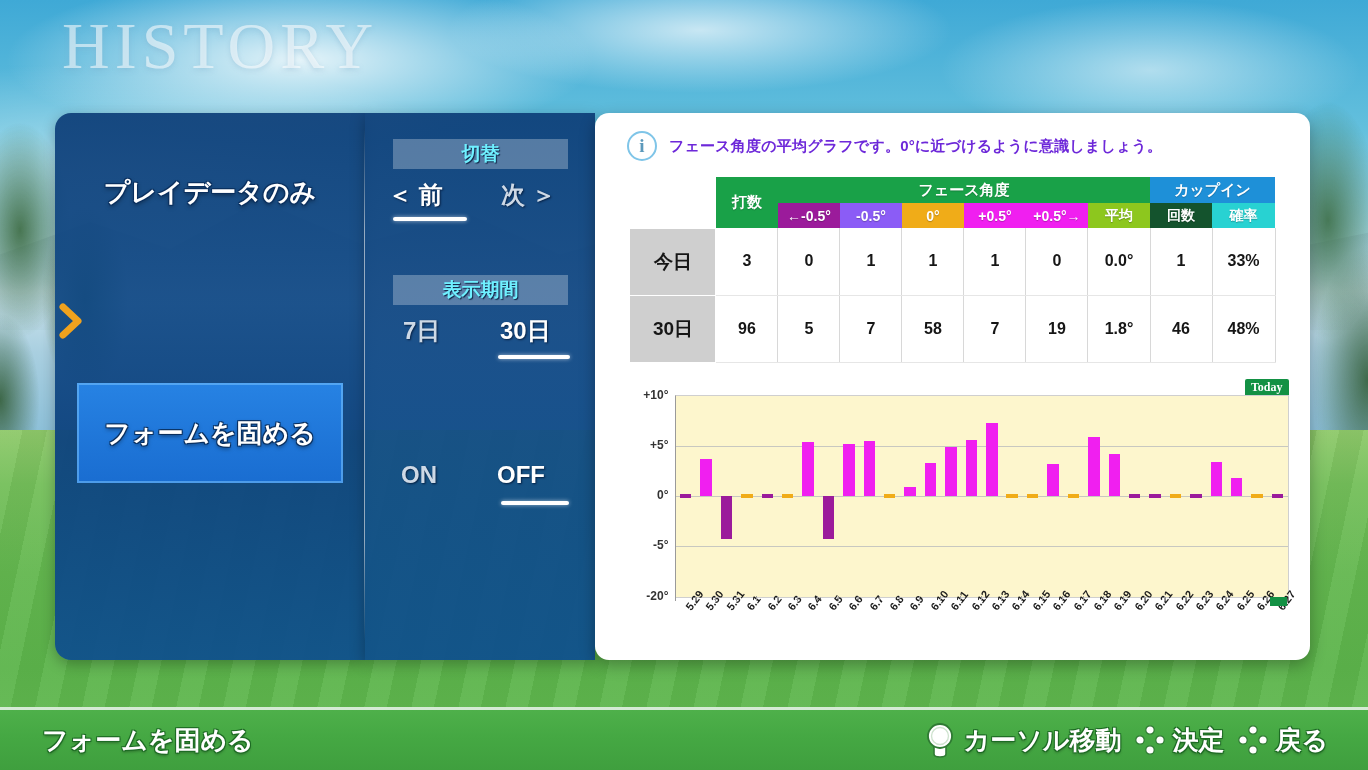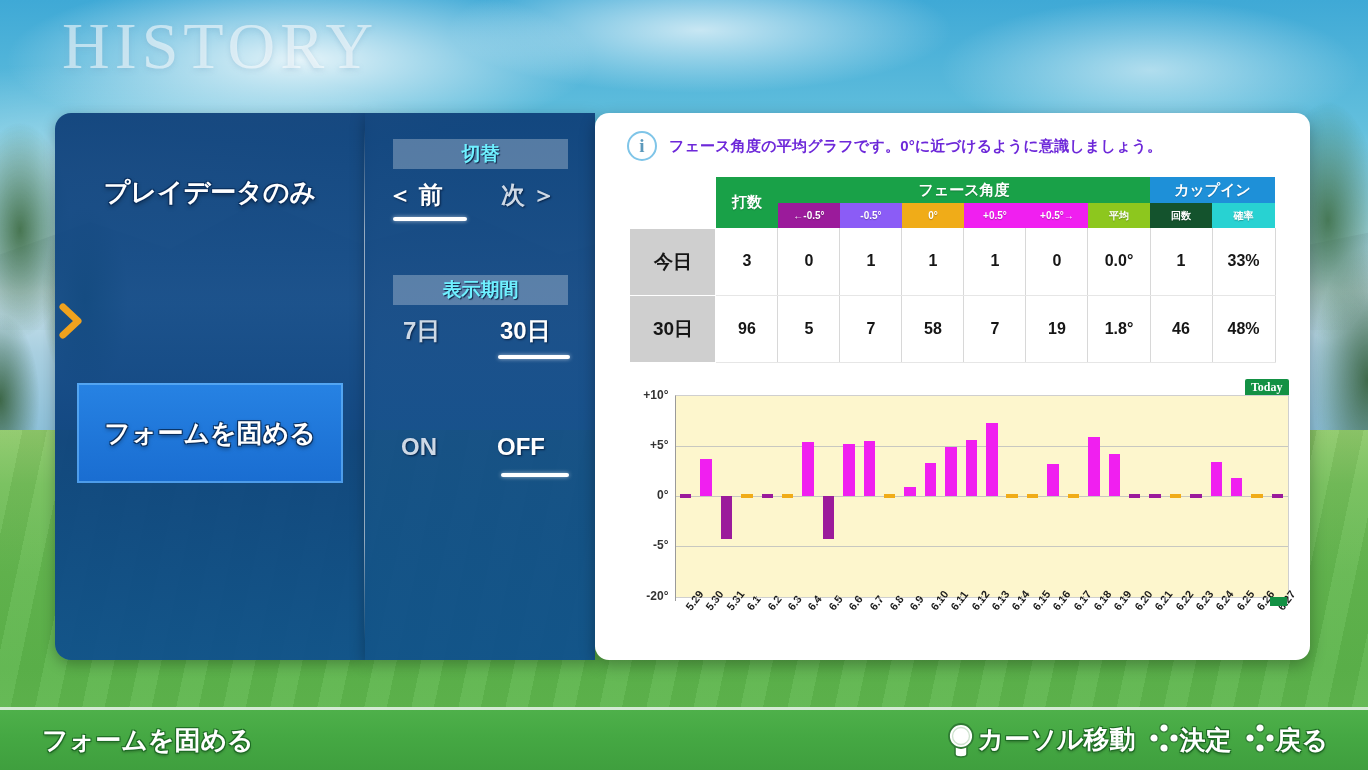--- a/index.html
+++ b/index.html
@@ -136,21 +136,21 @@
   #info-text { font-size:15px; font-weight:bold; color:#6d28d9; letter-spacing:.2px; }
 
   
   table.stats { border-collapse:collapse; margin:14px auto 0 auto; width:645px; table-layout:fixed; }
   table.stats th, table.stats td { text-align:center; vertical-align:middle; }
   .th-group {
     color:#fff; font-size:15px; font-weight:bold; height:26px;
     text-shadow:0 1px 1px rgba(0,0,0,.22);
   }
   .th-sub {
-    color:#fff; font-size:10px; font-weight:bold; height:25px;
+    color:#fff; font-size:14px; font-weight:bold; height:25px;
     text-shadow:0 1px 1px rgba(0,0,0,.25);
   }
   .blank-cell { background:#fff; border:none; }
   td.row-head {
     background:#cfcfcf; font-size:19px; font-weight:bold; color:#161616;
     height:67px; border:1px solid #ffffff;
   }
   td.val {
     background:#fff; font-size:16px; font-weight:bold; color:#161616;
     border-left:1px solid #d8d8d8; border-right:1px solid #d8d8d8;
@@ -192,21 +192,21 @@
   }
   #bottom-left {
     position:absolute; left:42px; top:50%; transform:translateY(-50%);
     font-size:26px; font-weight:bold; color:#ffffff;
     text-shadow:1px 1px 0 #1d6b24, -1px 1px 0 #1d6b24, 1px -1px 0 #1d6b24, -1px -1px 0 #1d6b24, 0 2px 3px rgba(0,0,0,.35);
   }
   #bottom-right {
     position:absolute; right:40px; top:50%; transform:translateY(-50%);
     display:flex; align-items:center; gap:14px;
   }
-  .hint { display:flex; gap:0; }
+  .hint { display:flex; align-items:center; gap:7px; }
   .hint-label {
     font-size:26px; font-weight:bold; color:#ffffff;
     text-shadow:1px 1px 0 #1d6b24, -1px 1px 0 #1d6b24, 1px -1px 0 #1d6b24, -1px -1px 0 #1d6b24, 0 2px 3px rgba(0,0,0,.35);
   }
 </style>
 </head>
 <body>
 
 <div id="bg">
   <div class="sky"></div>
@@ -240,21 +240,21 @@
     <span class="ctrl-underline" style="left:8px; top:38px; width:74px;"></span>
   </div>
 
   <div class="ctrl-header" style="top:162px;">表示期間</div>
   <div class="ctrl-row" style="top:202px;">
     <span class="ctrl-opt" style="left:18px; top:0;">7日</span>
     <span class="ctrl-opt active" style="left:115px; top:0;">30日</span>
     <span class="ctrl-underline" style="left:113px; top:40px; width:72px;"></span>
   </div>
 
-  <div class="ctrl-row" style="top:320px;">
+  <div class="ctrl-row" style="top:348px;">
     <span class="ctrl-opt" style="left:16px; top:0;">ON</span>
     <span class="ctrl-opt active" style="left:112px; top:0;">OFF</span>
     <span class="ctrl-underline" style="left:116px; top:40px; width:68px;"></span>
   </div>
 </div>
 
 <div id="card">
 
   <div id="info-row">
     <div id="info-icon">i</div>

